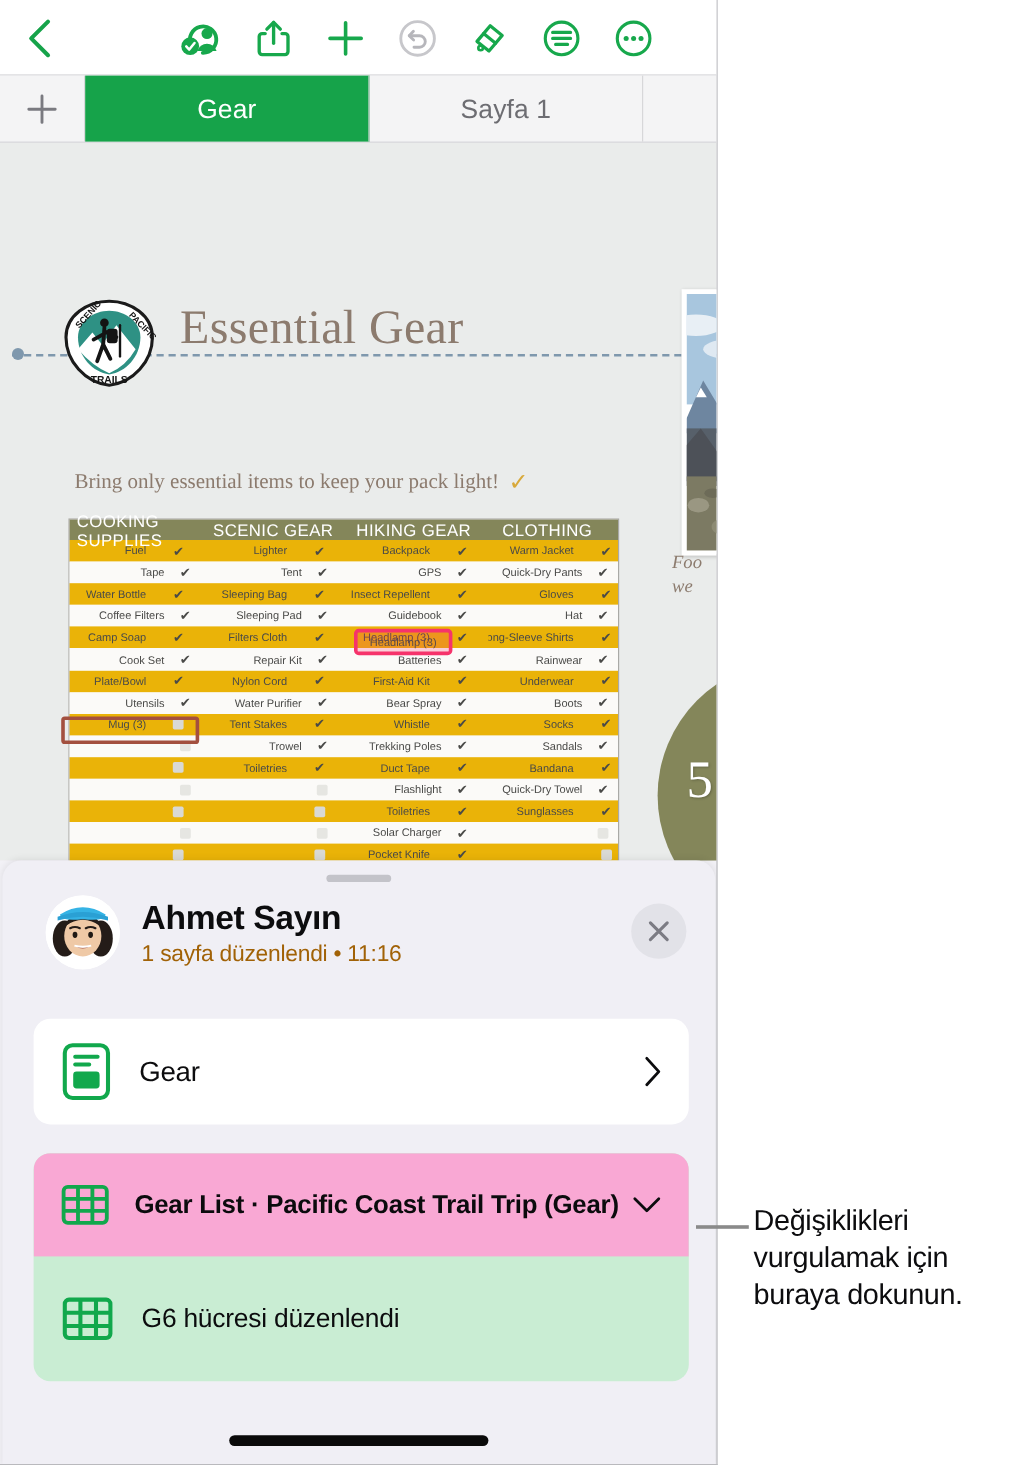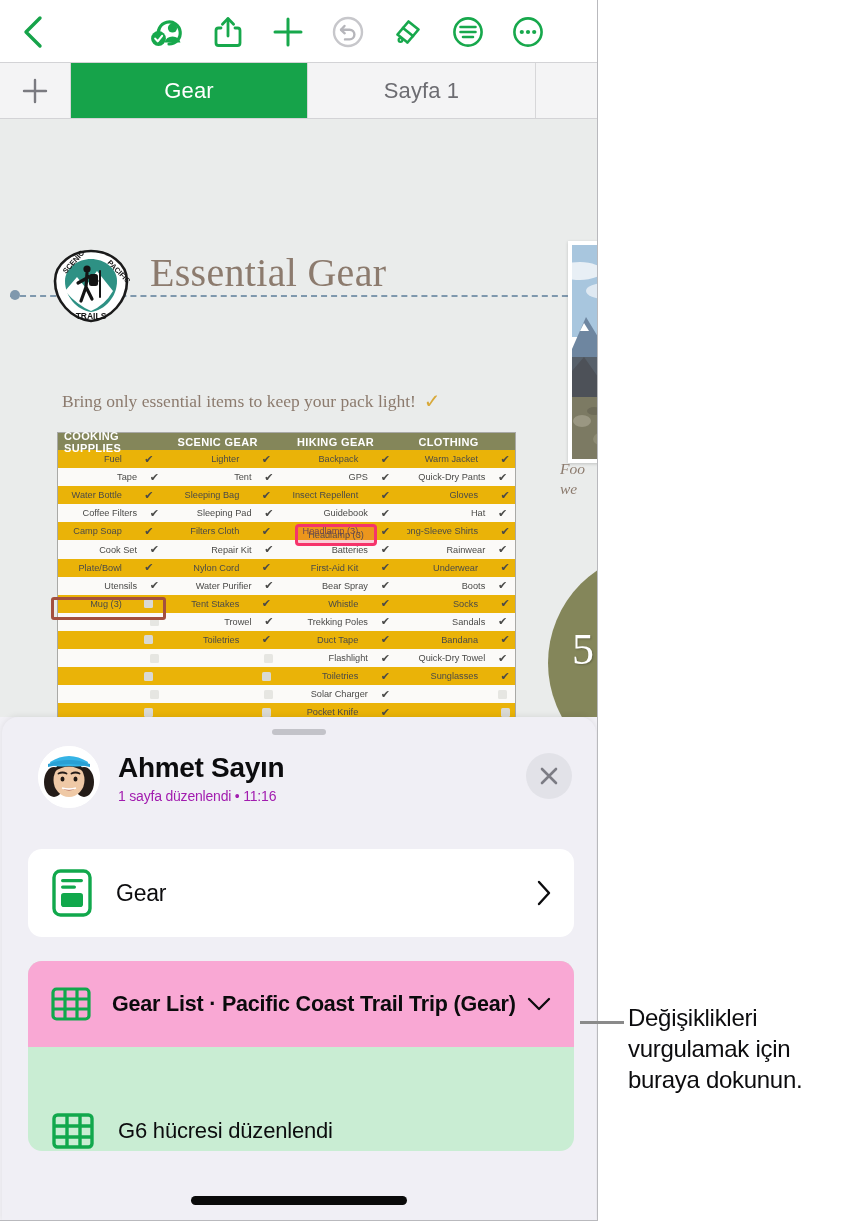--- a/index.html
+++ b/index.html
@@ -81,21 +81,21 @@
   
   .table {
     position:absolute; left: 57px; top: 313px;
     width: 459px;
     border: 1px solid #a9a9a6;
     background:#fbfaf8;
     font-size: 9.2px; color:#4a4a48;
   }
   .thead { display:flex; height: 17px; background:#84865a; }
   .th {
-    color:#ffffff; font-size: 11px; font-weight:700; letter-spacing:.35px;
+    color:#ffffff; font-size: 14px; font-weight:400; letter-spacing:.35px;
     display:flex; align-items:center; padding-left: 6px;
   }
   .trow { display:flex; height: 18.1px; }
   .trow.alt { background:#eab308;gap:12px; }
   .trow.plain { background:#fbfaf8; }
   .cell-label {
     display:flex; align-items:center; justify-content:flex-end;
     padding-right: 5px; font-size: 9.2px; color:#4a4a48; white-space:nowrap;
     overflow:hidden;
   }
@@ -155,21 +155,21 @@
     background:#f0eff5; border-top-left-radius: 16px; border-top-right-radius: 16px;
     box-shadow: 0 -1px 6px rgba(0,0,0,.08);
   }
   .grabber { position:absolute; left: 50%; margin-left:-27px; top: 12px;
              width: 54px; height: 6px; border-radius:3px; background:#c3c3c9; }
   .sheet-head { position:absolute; left: 36px; top: 29px; display:flex; align-items:center; }
   .avatar { width: 62px; height: 62px; border-radius:50%; background:#ffffff;
             position:relative; overflow:hidden; flex:none; }
   .head-text { margin-left: 18px; }
   .user-name { font-size: 28px; font-weight: 700; color:#0c0c0e; letter-spacing:-.3px; line-height: 34px; }
-  .user-meta { font-size: 14px; color:#a21caf; margin-top: 3px; letter-spacing:-.2px; }
+  .user-meta { font-size: 19px; color:#a16207; margin-top: 3px; letter-spacing:-.2px; }
   .close-btn {
     position:absolute; right: 24px; top: 36px; width: 46px; height: 46px;
     border-radius: 50%; background:#e2e2e8; display:flex; align-items:center; justify-content:center;
   }
 
   .card {
     position:absolute; left: 26px; width: 546px;
     background:#ffffff; border-radius: 14px;
   }
   .card-doc { top: 132px; height: 88px; display:flex; align-items:center; padding: 0 22px; }
@@ -180,21 +180,21 @@
     border-radius: 14px; overflow:hidden; background:#c9edd3;
   }
   .cg-head {
     height: 86px; background:#f9a8d4; display:flex; align-items:center; padding: 0 22px;
   }
   .cg-title {
     font-size: 21.5px; font-weight:700; color:#0b0b0d; margin-left: 20px; flex:1;
     line-height: 26px; letter-spacing:-.2px;
   }
   .cg-row {
-    height: 104px; display:flex; align-items:center; padding: 0 22px; margin-top: 32px;
+    height: 104px; display:flex; align-items:center; padding: 0 22px;
   }
   .cg-row-txt { font-size: 22px; color:#0c0c0e; margin-left: 22px; letter-spacing:-.2px; }
 
   .home-indicator {
     position:absolute; left: 50%; margin-left:-108px; bottom: 16px;
     width: 216px; height: 9px; border-radius: 5px; background:#0a0a0a;
   }
 
   
   .callout-line {

